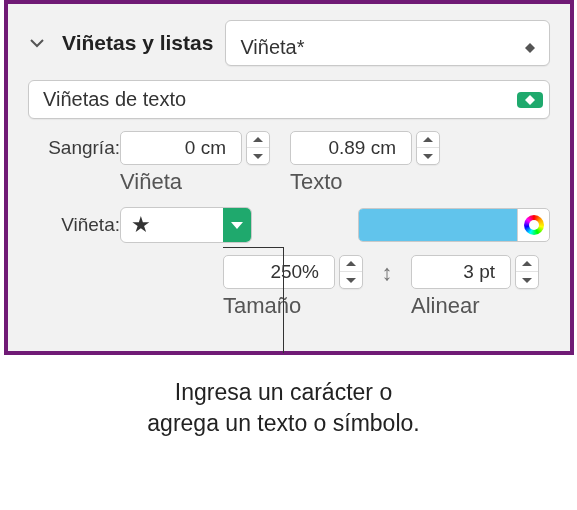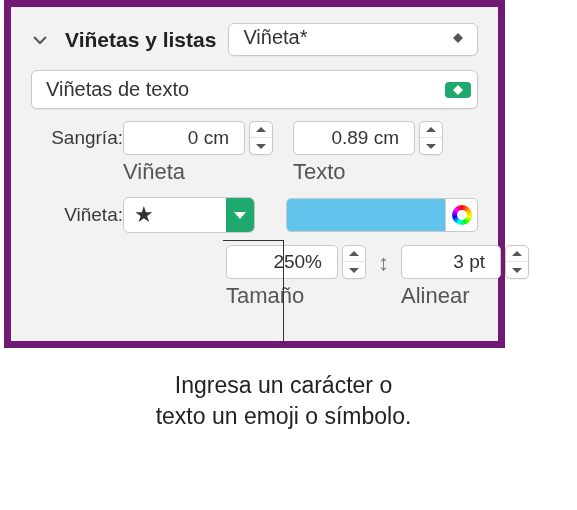--- a/index.html
+++ b/index.html
@@ -5,37 +5,37 @@
     * { box-sizing: border-box; margin: 0; padding: 0; }
     body {
       font-family: -apple-system, "Helvetica Neue", Helvetica, Arial, sans-serif;
       font-size: 17px;
       color: #333;
       background: #fff;
       width: 577px;
     }
     .panel {
       background: #f2f2f2;
-      border: 7px solid #701a75;
+      border: 4px solid #701a75;
       padding: 16px 20px 20px 20px;
-      width: 501px;
+      width: 570px;
       margin-left: 4px;
     }
     .row { display: flex; align-items: center; margin-bottom: 12px; }
     .header-row { margin-bottom: 14px; gap: 12px; }
     .disclosure {
       width: 18px; height: 18px; display: inline-flex;
       align-items: center; justify-content: center;
     }
     .section-title { font-weight: 700; font-size: 21px; color: #222; margin-left: 4px; }
     
     .popup {
       display: flex; align-items: center; justify-content: space-between;
       background: #fff; border: 1px solid #c9c9c9; border-radius: 6px;
-      padding: 2px 10px 6px 14px; font-size: 20px;
+      padding: 15px 10px 6px 14px; font-size: 20px;
       box-shadow: 0 1px 1px rgba(0,0,0,0.05);
     }
     .popup.style { flex: 1; }
     .popup.type {
       width: 100%; border-radius: 6px;
       padding: 7px 6px 7px 14px;
     }
     .popup .updn {
       display: flex; flex-direction: column; gap: 0px;
       width: 18px; align-items: center;
@@ -244,14 +244,14 @@
       </div>
       <div class="sub-label">Alinear</div>
     </div>
   </div>
 
 </div>
 
 <div class="caption">
   <div class="callout-line"></div>
   <div>Ingresa un carácter o</div>
-  <div>texto un emoji o símbolo.</div>
+  <div>agrega un texto o símbolo.</div>
 </div>
 
 </body></html>

